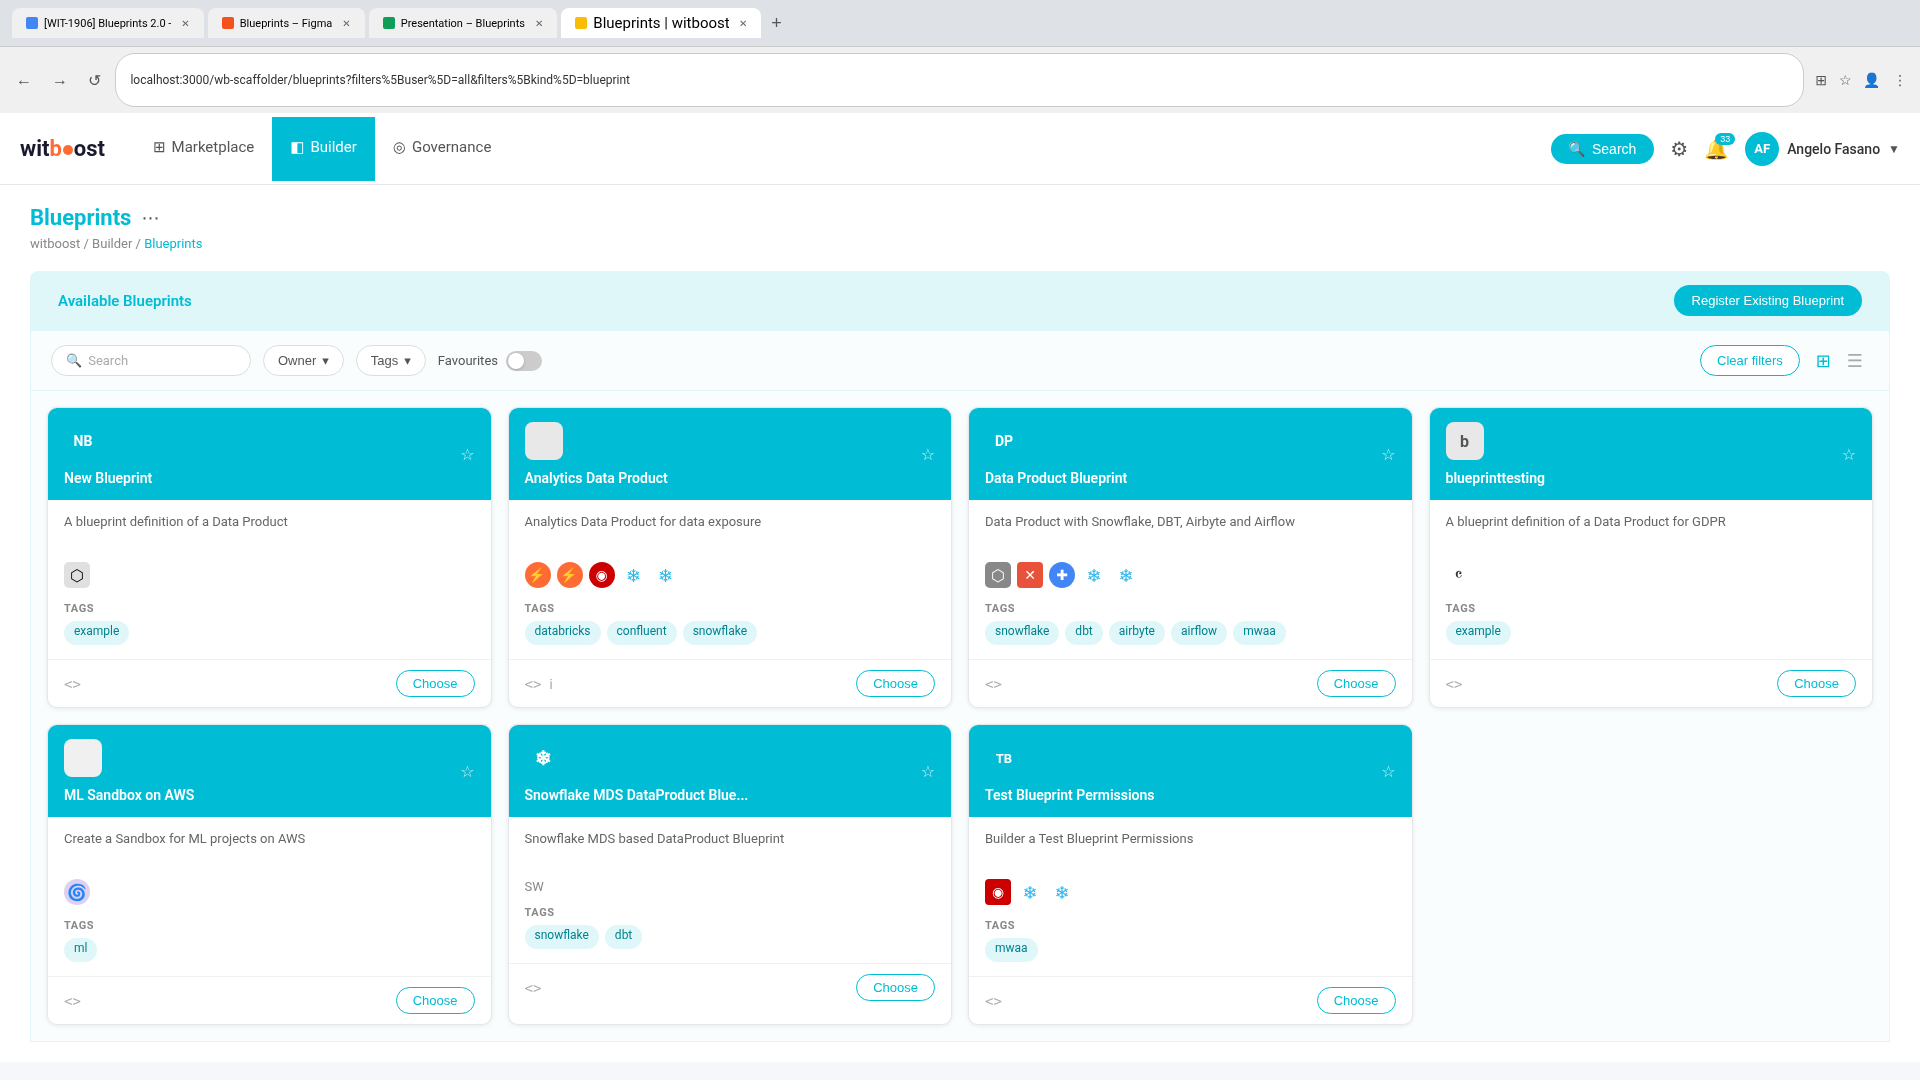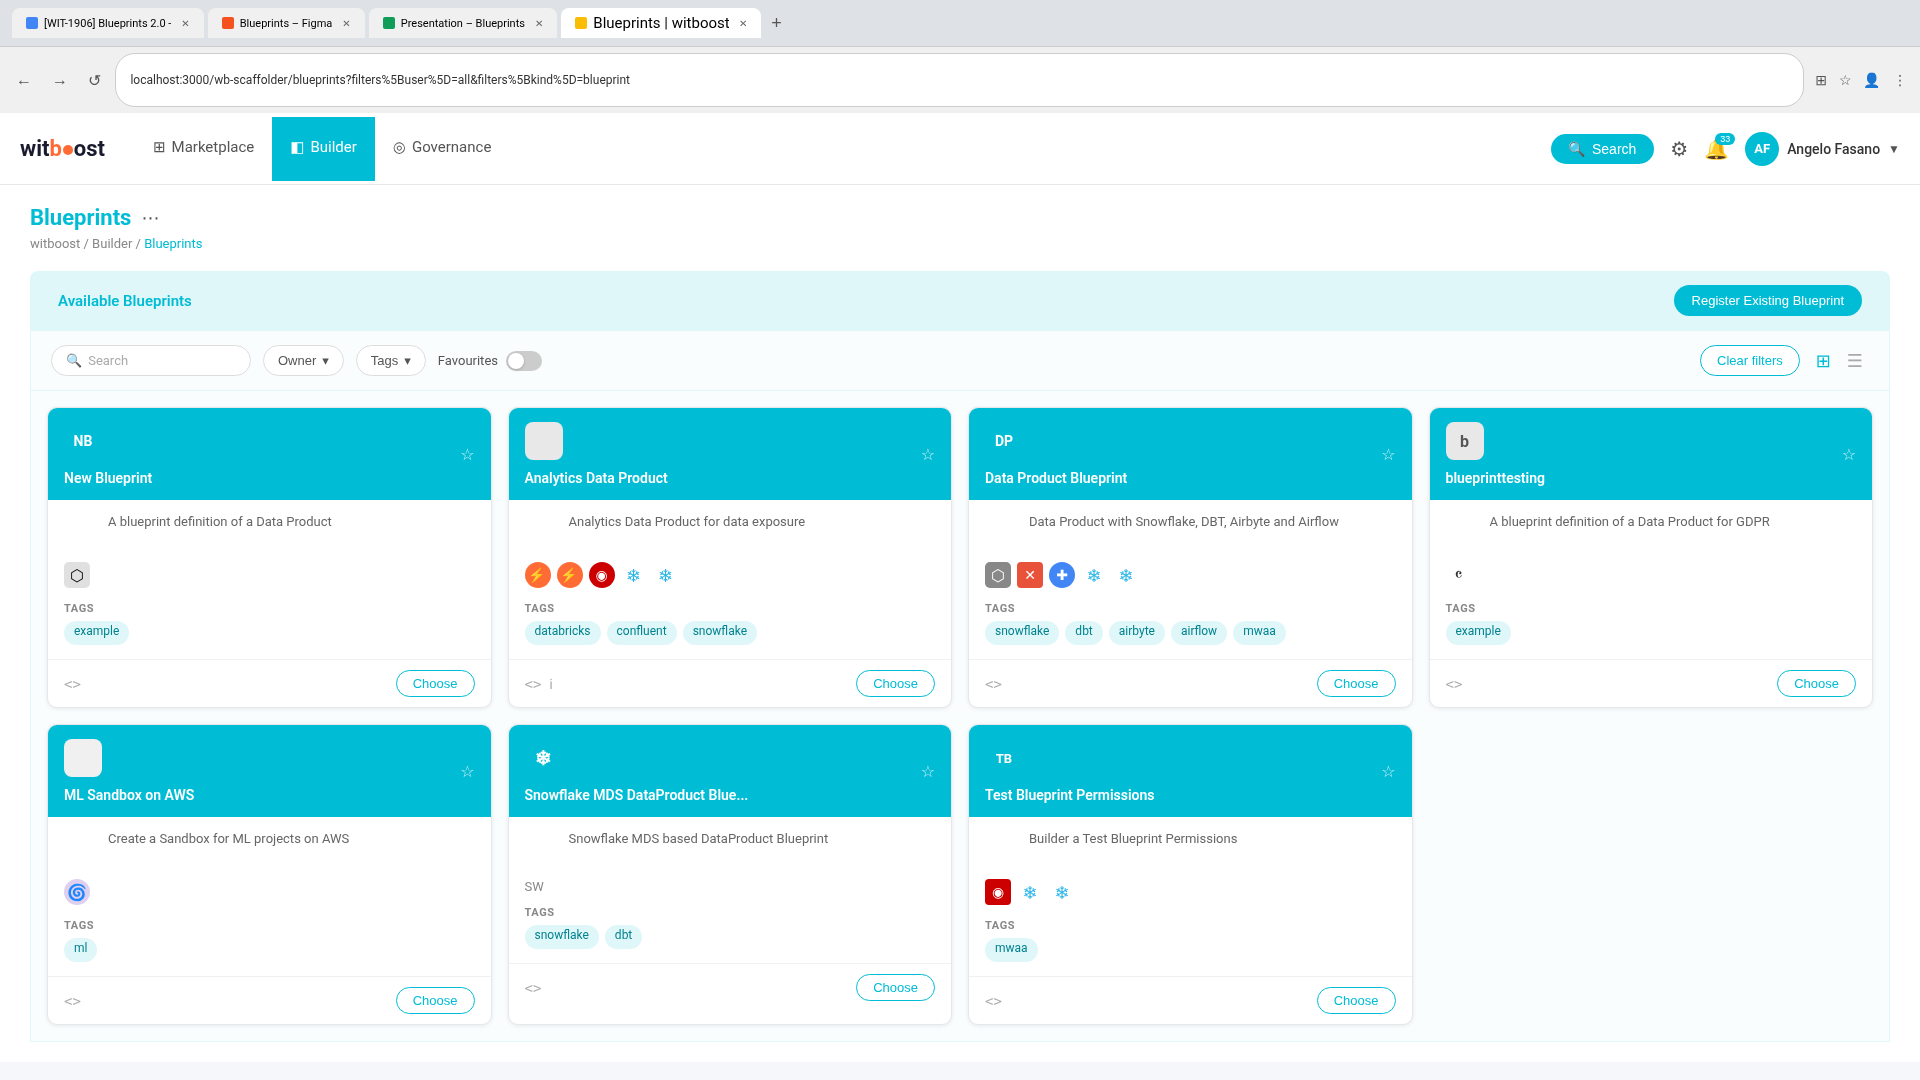--- a/index.html
+++ b/index.html
@@ -75,21 +75,21 @@
     
     .card { background: #fff; border-radius: 10px; overflow: hidden; box-shadow: 0 1px 4px rgba(0,0,0,0.08); border: 1px solid #e5e7eb; }
     .card-header { background: #00bcd4; padding: 14px 16px; display: flex; align-items: center; justify-content: space-between; }
     .card-header-left { display: flex; align-items: flex-start; gap: 10px; flex-direction: column; }
     .card-avatar { width: 38px; height: 38px; background: #fff; border-radius: 8px; display: flex; align-items: center; justify-content: center; font-weight: 700; font-size: 14px; color: #555; flex-shrink: 0; overflow: hidden; }
     .card-avatar.has-image { background: #e0e0e0; }
     .card-title { font-size: 14px; font-weight: 600; color: #fff; }
     .card-star { background: none; border: none; color: rgba(255,255,255,0.8); cursor: pointer; font-size: 16px; }
 
     .card-body { padding: 14px 16px; }
-    .card-desc { font-size: 13px; color: #666; margin-bottom: 12px; min-height: 36px; margin-left: 44px; }
+    .card-desc { font-size: 13px; color: #666; margin-bottom: 12px; min-height: 36px; }
     .card-icons { display: flex; gap: 6px; flex-wrap: wrap; margin-bottom: 12px; min-height: 28px; }
     .tech-icon { width: 26px; height: 26px; border-radius: 5px; display: flex; align-items: center; justify-content: center; font-size: 14px; }
 
     .tags-label { font-size: 11px; font-weight: 700; color: #888; text-transform: uppercase; letter-spacing: 0.05em; margin-bottom: 6px; }
     .tags { display: flex; flex-wrap: wrap; gap: 6px; min-height: 24px; }
     .tag { background: #e0f7fa; color: #00838f; border-radius: 12px; padding: 3px 10px; font-size: 12px; }
 
     .card-footer { padding: 10px 16px; border-top: 1px solid #f0f0f0; display: flex; align-items: center; justify-content: space-between; }
     .footer-icons { display: flex; gap: 8px; align-items: center; }
     .footer-icon { color: #aaa; font-size: 14px; cursor: pointer; }

